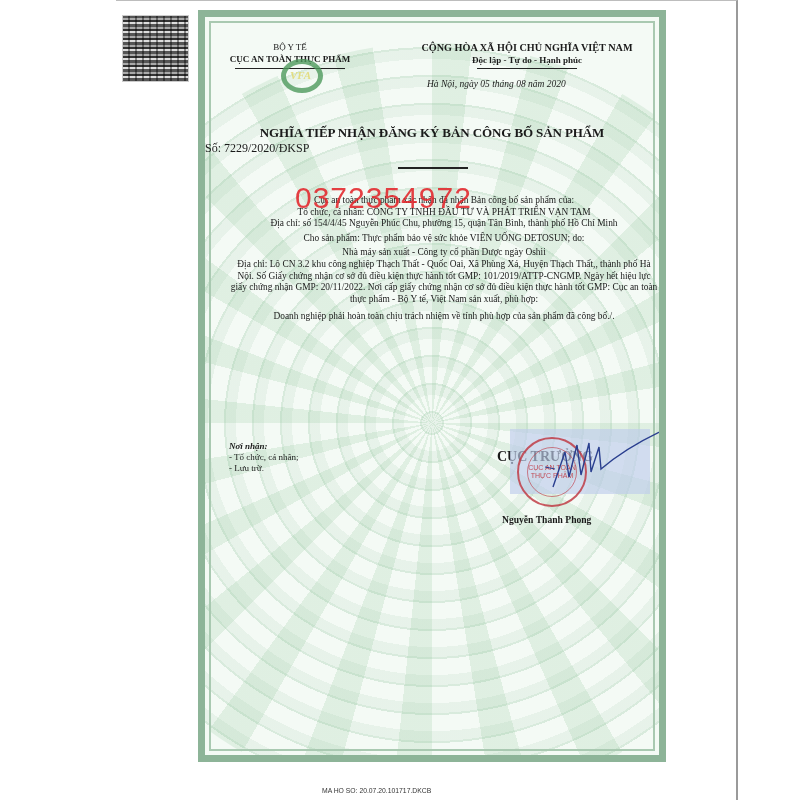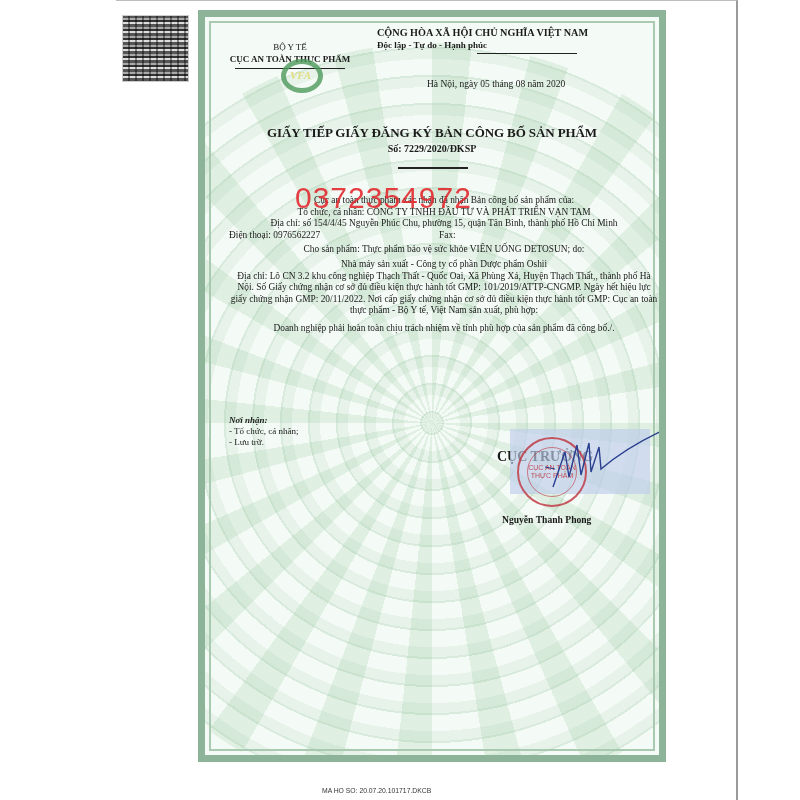--- a/index.html
+++ b/index.html
@@ -14,34 +14,34 @@
   .bg-pattern { position:absolute; left:50%; top:55%; width:760px; height:760px; margin-left:-380px; margin-top:-380px; border-radius:50%;
       background: repeating-radial-gradient(circle, rgba(120,180,135,.10) 0 10px, rgba(120,180,135,.22) 10px 12px, rgba(255,255,255,0) 12px 28px),
                   repeating-conic-gradient(rgba(130,190,145,.18) 0deg 6deg, rgba(255,255,255,0) 6deg 15deg); }
   .content { position:absolute; left:0; top:0; width:100%; height:100%; font-size:9.4px; line-height:11.6px; }
   .hdr-left { position:absolute; left:10px; top:24px; width:150px; text-align:center; font-size:9px; line-height:12px; }
   .hdr-left .l1 { font-size:9px; }
   .hdr-left .l2 { font-weight:bold; font-size:9px; }
   .hdr-left .rule { width:110px; border-top:1px solid #222; margin:3px auto 0; }
   .vfa-logo { position:absolute; left:76px; top:42px; width:42px; height:34px; border:5px solid #4e9a5d; border-radius:50%; box-sizing:border-box; opacity:.8; }
   .vfa-logo span { position:absolute; left:4px; top:6px; font-size:11px; font-weight:bold; color:#e2d86a; font-style:italic; }
-  .hdr-right { position:absolute; left:172px; top:10px; width:300px; font-size:10.2px; line-height:12px; font-weight:bold; }
+  .hdr-right { position:absolute; left:172px; top:25px; width:300px; text-align:center; font-size:10.2px; line-height:12px; font-weight:bold; }
   .hdr-right .motto { font-size:9px; }
   .hdr-right .rule { width:100px; border-top:1px solid #222; margin:2px auto 0; }
-  .date { position:absolute; left:222px; top:62px; font-size:9.5px; }
+  .date { position:absolute; left:222px; top:62px; font-style:italic; font-size:9.5px; }
   .title { position:absolute; left:0; top:110px; width:100%; text-align:center; font-weight:bold; font-size:13px; letter-spacing:-.1px; }
-  .doc-no { position:absolute; left:0; top:126px; width:100%; text-align:center; font-size:10px;font-weight:bold; }
+  .doc-no { position:absolute; left:0; top:126px; width:100%; font-size:12px; }
   .title-rule { position:absolute; left:193px; top:150px; width:70px; border-top:2px solid #222; }
   .body { position:absolute; left:24px; top:178px; width:430px; }
   .body p { margin:0;text-align:center; }
   .gap { height:3px; }
   .row-phone { display:flex; }
   .row-phone .ph { width:210px; }
   .watermark { position:absolute; left:90px; top:160px; color:rgba(226,36,42,.88); font-family:"Liberation Sans", sans-serif; font-size:30px; letter-spacing:1px; line-height:42px; }
-  .recipients { position:absolute; left:24px; top:398px; font-size:9px; line-height:11px; }
+  .recipients { position:absolute; left:24px; top:424px; font-size:9px; line-height:11px; }
   .recipients .h { font-weight:bold; font-style:italic; }
   .signer { position:absolute; left:255px; top:400px; width:210px; text-align:center; }
   .signer .role { font-weight:bold; font-size:14px; margin-left:-40px;margin-top:34px; }
   .stamp-area { position:absolute; left:305px; top:412px; width:140px; height:65px; background:rgba(190,205,235,.65); }
   .stamp { position:absolute; left:312px; top:420px; width:70px; height:70px; border:2px solid rgba(190,50,60,.8); border-radius:50%; box-sizing:border-box; color:rgba(190,50,60,.85); font-size:7px; text-align:center; font-family:"Liberation Sans", sans-serif; }
   .stamp .inner { position:absolute; inset:8px; border:1px solid rgba(190,50,60,.6); border-radius:50%; display:flex; align-items:center; justify-content:center; line-height:8px; }
   .signature { position:absolute; left:320px; top:400px; width:150px; height:90px; }
   .signer-name { position:absolute; left:297px; top:497px; font-weight:bold; font-size:9.6px; }
   .footer-code { position:absolute; left:322px; top:787px; font-family:"Liberation Sans", sans-serif; font-size:6.8px; color:#333; }
 </style>
@@ -67,36 +67,32 @@
       <span>VFA</span>
     </div>
 
     <div class="hdr-right">
       <div>CỘNG HÒA XÃ HỘI CHỦ NGHĨA VIỆT NAM</div>
       <div class="motto">Độc lập - Tự do - Hạnh phúc</div>
       <div class="rule"></div>
     </div>
     <div class="date">Hà Nội, ngày 05 tháng 08 năm 2020</div>
 
-    <div class="title">GIẤY TIẾP GIẤY ĐĂNG KÝ BẢN CÔNG BỐ SẢN PHẨM</div>
+    <div class="title">NGHĨA TIẾP NHẬN ĐĂNG KÝ BẢN CÔNG BỐ SẢN PHẨM</div>
     <div class="doc-no">Số: 7229/2020/ĐKSP</div>
     <div class="title-rule"></div>
 
     <div class="body">
       <p>Cục an toàn thực phẩm xác nhận đã nhận Bản công bố sản phẩm của:</p>
       <p>Tổ chức, cá nhân: CÔNG TY TNHH ĐẦU TƯ VÀ PHÁT TRIỂN VẠN TAM</p>
       <p>Địa chỉ: số 154/4/45 Nguyễn Phúc Chu, phường 15, quận Tân Bình, thành phố Hồ Chí Minh</p>
-      <div class="row-phone">
-        <span class="ph">Điện thoại: 0976562227</span>
-        <span>Fax:</span>
-      </div>
       <div class="gap"></div>
       <p>Cho sản phẩm: Thực phẩm bảo vệ sức khỏe VIÊN UỐNG DETOSUN; do:</p>
       <div class="gap"></div>
-      <p>Nhà máy sản xuất - Công ty cổ phần Dược phẩm Oshii</p>
+      <p>Nhà máy sản xuất - Công ty cổ phần Dược ngày Oshii</p>
       <p>Địa chỉ: Lô CN 3.2 khu công nghiệp Thạch Thất - Quốc Oai, Xã Phùng Xá, Huyện Thạch Thất,, thành phố Hà Nội. Số Giấy chứng nhận cơ sở đủ điều kiện thực hành tốt GMP: 101/2019/ATTP-CNGMP. Ngày hết hiệu lực giấy chứng nhận GMP: 20/11/2022. Nơi cấp giấy chứng nhận cơ sở đủ điều kiện thực hành tốt GMP: Cục an toàn thực phẩm - Bộ Y tế, Việt Nam sản xuất, phù hợp:</p>
       <div class="gap"></div>
       <div class="gap"></div>
       <p>Doanh nghiệp phải hoàn toàn chịu trách nhiệm về tính phù hợp của sản phẩm đã công bố./.</p>
     </div>
 
     <div class="watermark">0372354972</div>
 
     <div class="recipients">
       <div class="h">Nơi nhận:</div>

